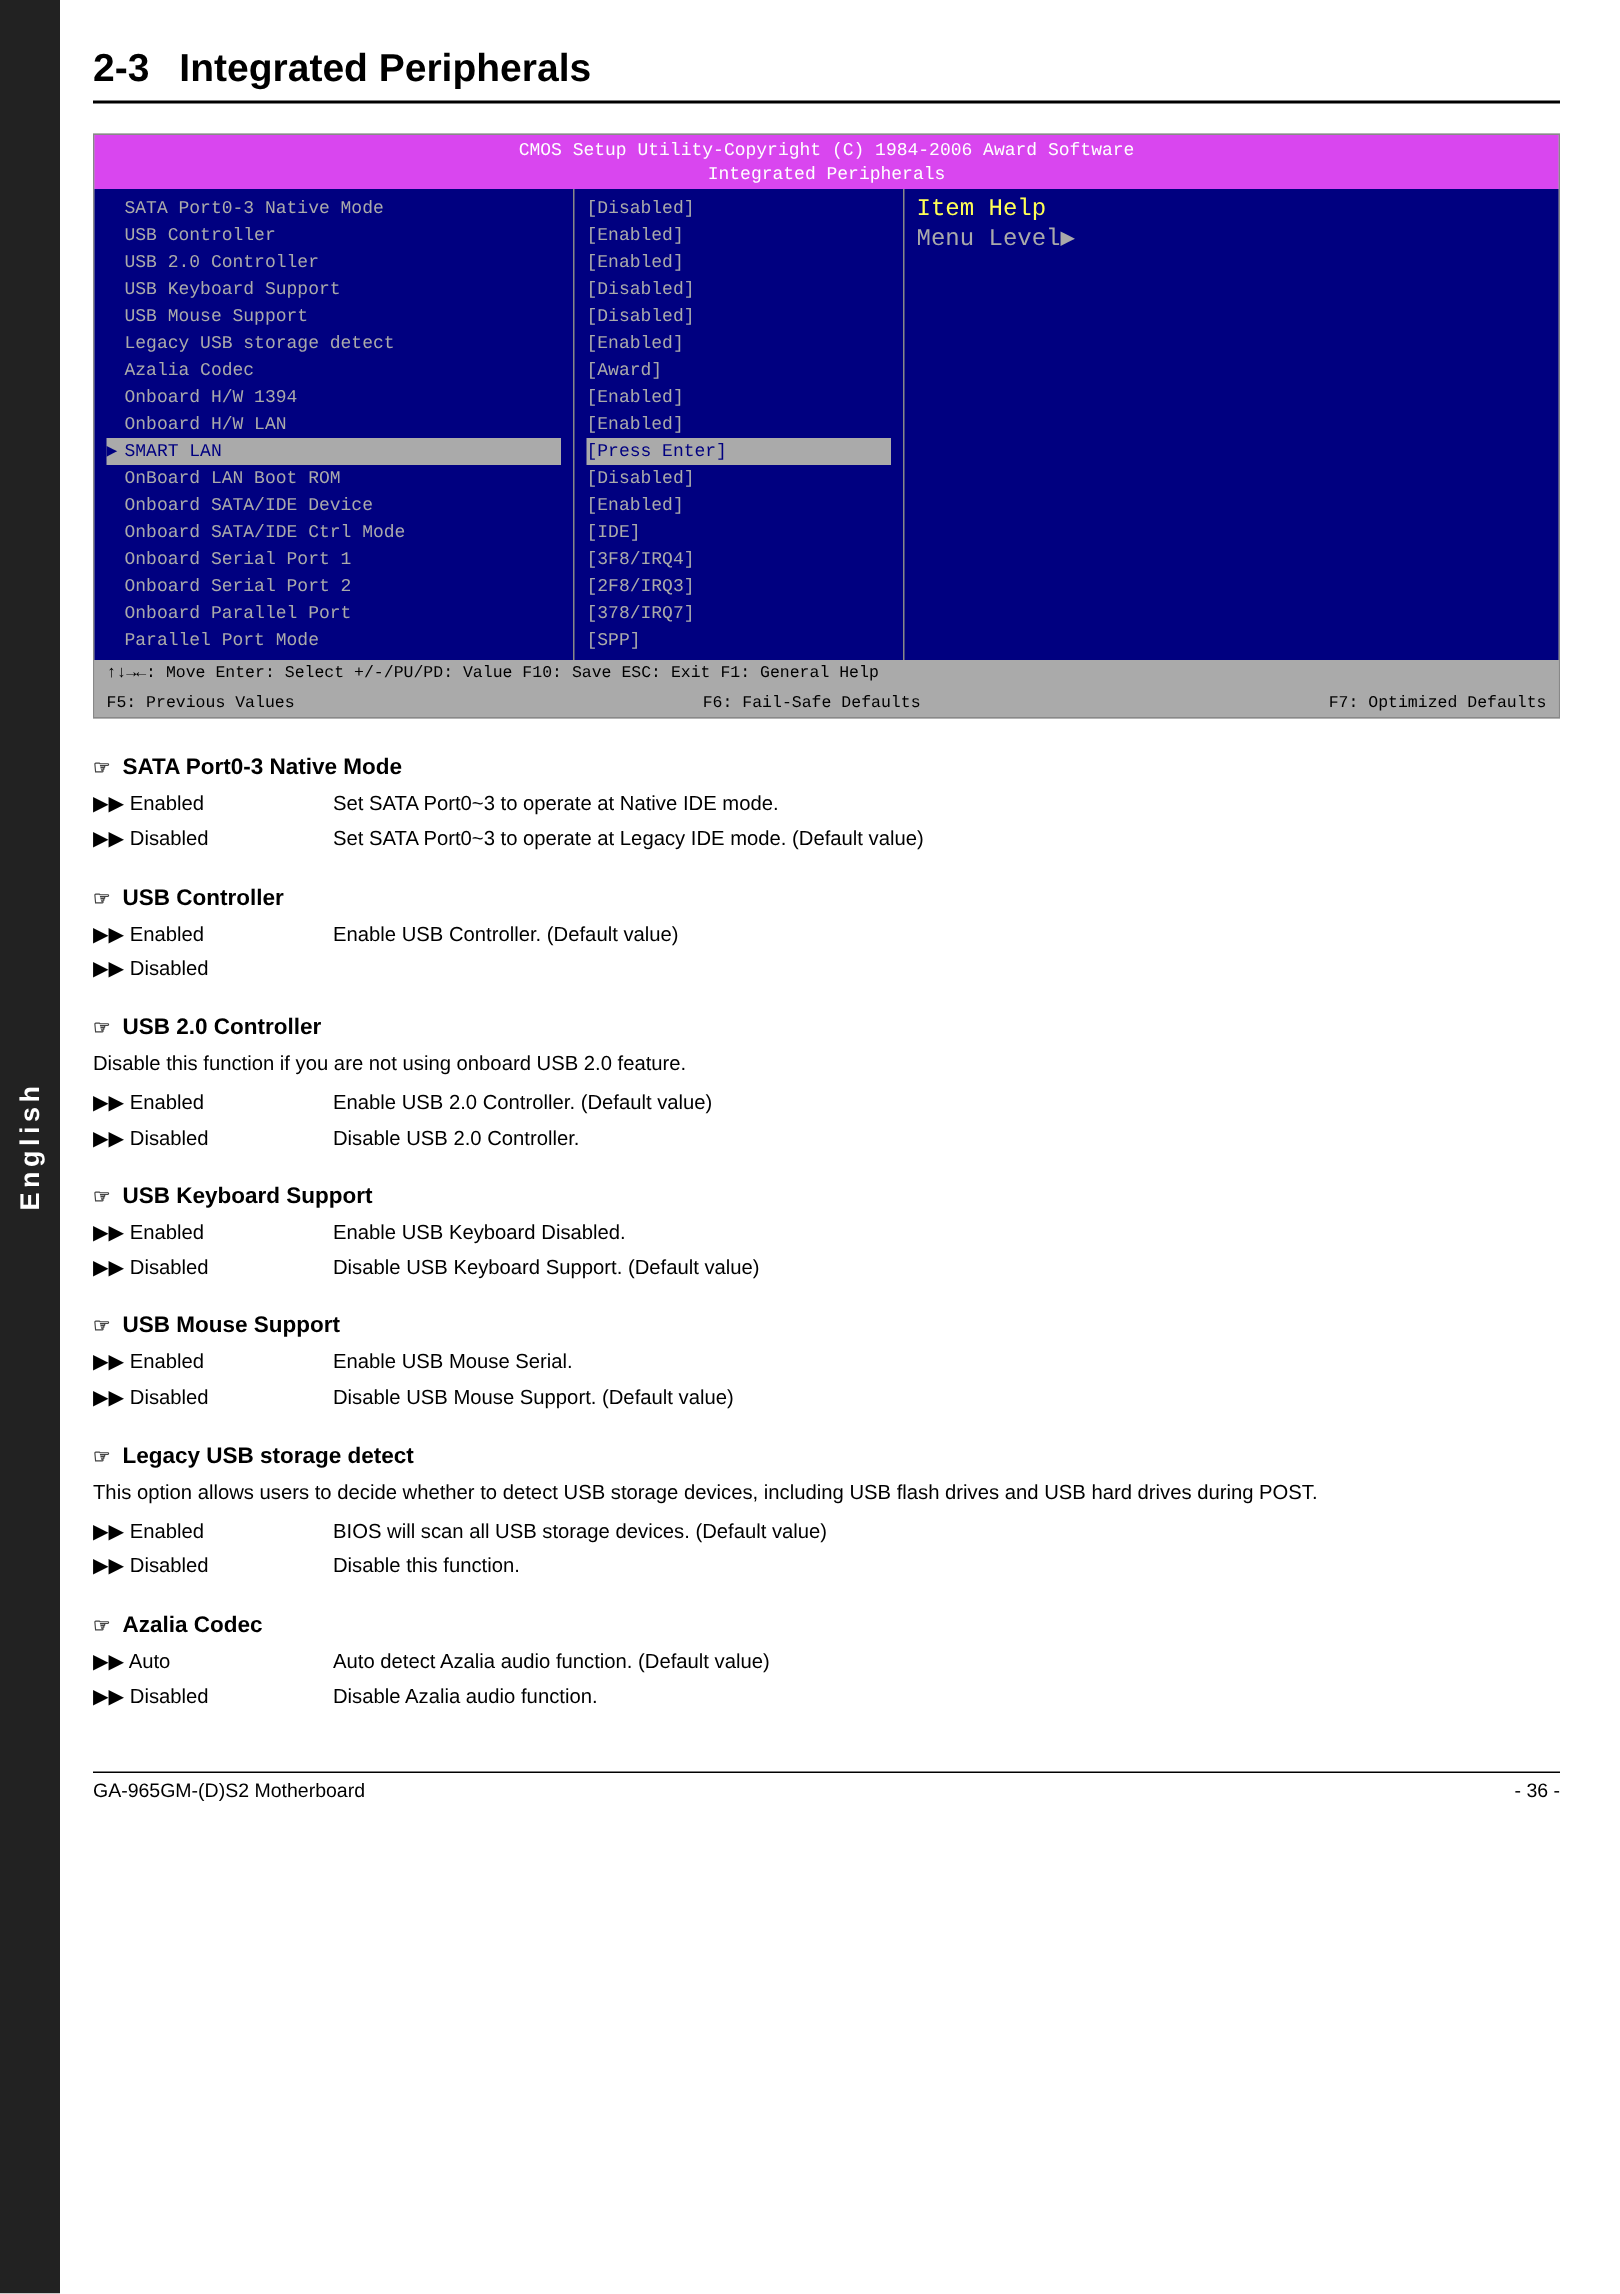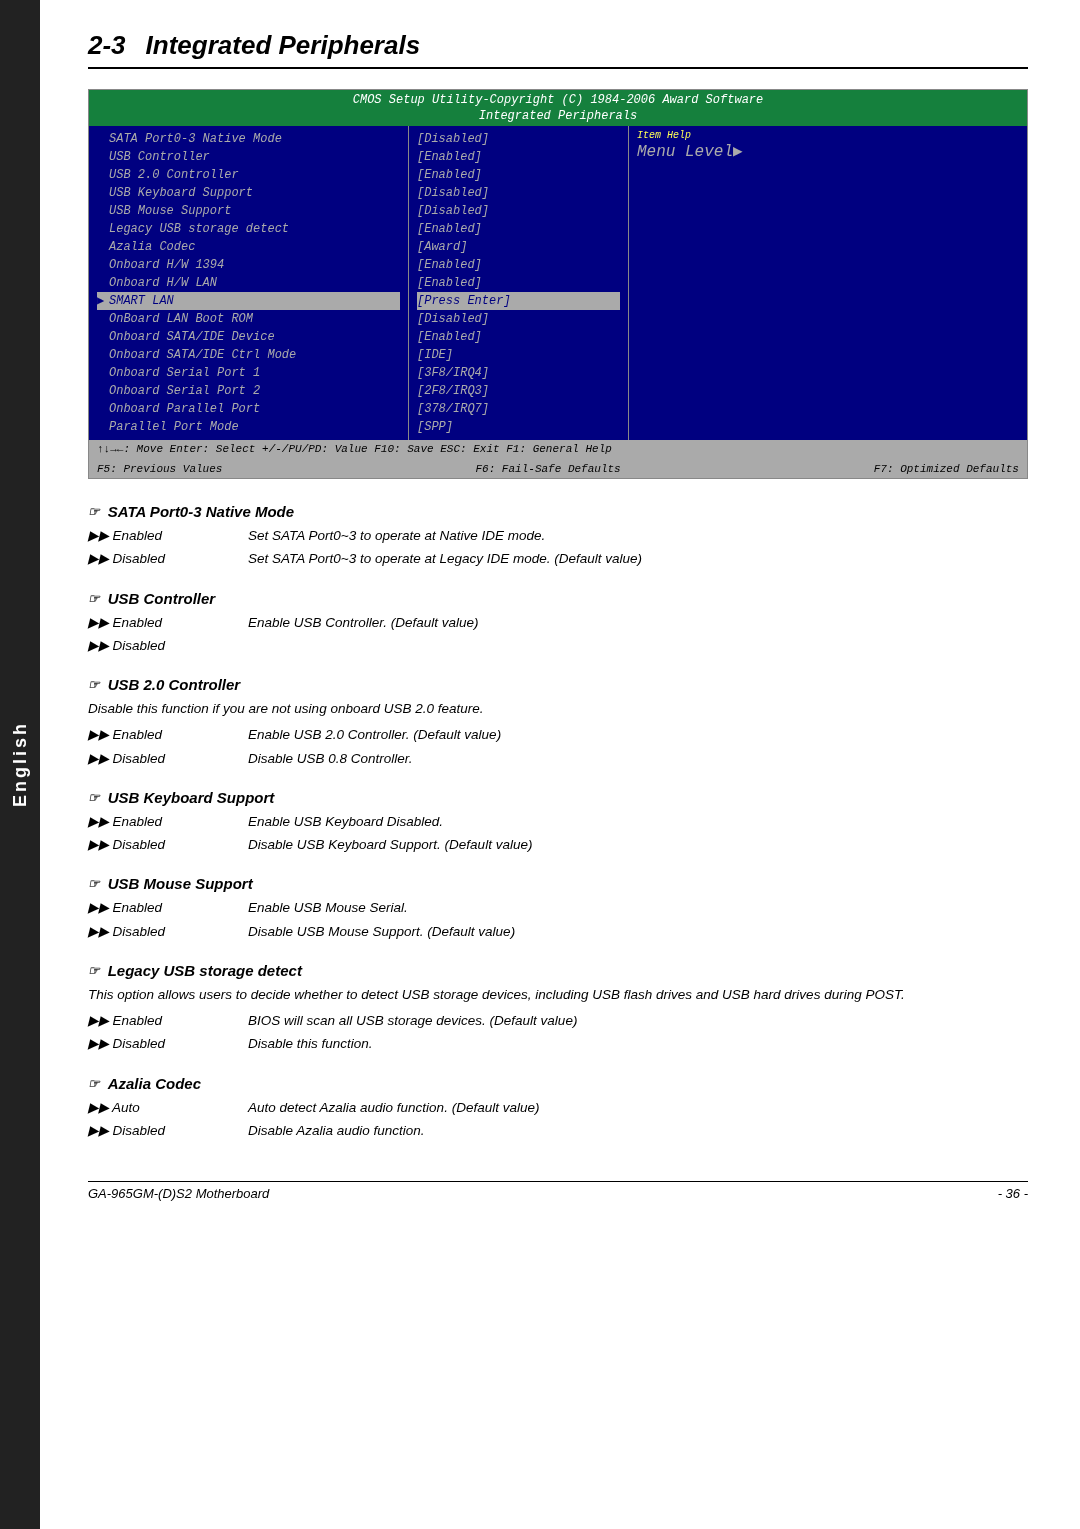--- a/index.html
+++ b/index.html
@@ -28,23 +28,22 @@
     .sidebar-label {
       color: #fff;
       font-size: 18px;
       font-weight: bold;
       writing-mode: vertical-rl;
       transform: rotate(180deg);
       letter-spacing: 3px;
     }
 
     .main-content {
-      margin-left: 48px;
-      padding: 30px 52px 40px 40px;
-      font-style: italic;
+      margin-left: 22px;
+      padding: 30px 40px 40px 40px;
     }
 
     
     .section-title {
       font-size: 26px;
       font-weight: bold;
       margin-bottom: 20px;
       border-bottom: 2px solid #000;
       padding-bottom: 6px;
     }
@@ -55,21 +54,21 @@
     
     .bios-box {
       border: 1px solid #888;
       background: #c0c0c0;
       width: 100%;
       margin-bottom: 24px;
       font-family: 'Courier New', monospace;
       font-size: 12px;
     }
     .bios-header {
-      background: #15803d;
+      background: #d946ef;
       color: #fff;
       text-align: center;
       padding: 2px 0;
       font-size: 12px;
     }
     .bios-header div {
       padding: 1px 0;
     }
     .bios-body {
       display: flex;
@@ -106,21 +105,21 @@
       flex: 1;
     }
     .bios-item-val {
       color: #aaaaaa;
     }
     .bios-row.highlighted .bios-item-val {
       color: #000080;
     }
     .item-help-title {
       color: #ffff55;
-      font-size: 10px;
+      font-size: 16px;
     }
     .menu-level {
       color: #aaaaaa;
       font-size: 16px;
     }
     .bios-footer {
       background: #aaaaaa;
       color: #000;
       font-size: 11px;
       padding: 3px 8px;
@@ -376,21 +375,21 @@
     <span class="arrow-icon">☞</span>
     <strong>USB 2.0 Controller</strong>
   </div>
         <p class="desc-para">Disable this function if you are not using onboard USB 2.0 feature.</p>
         <div class="desc-option">
       <span class="option-label">▶▶ Enabled</span>
       <span class="option-desc">Enable USB 2.0 Controller. (Default value)</span>
     </div>
         <div class="desc-option">
       <span class="option-label">▶▶ Disabled</span>
-      <span class="option-desc">Disable USB 0.8 Controller.</span>
+      <span class="option-desc">Disable USB 2.0 Controller.</span>
     </div>
       </div>
       <div class="desc-section">
         <div class="desc-heading">
     <span class="arrow-icon">☞</span>
     <strong>USB Keyboard Support</strong>
   </div>
         <div class="desc-option">
       <span class="option-label">▶▶ Enabled</span>
       <span class="option-desc">Enable USB Keyboard Disabled.</span>

